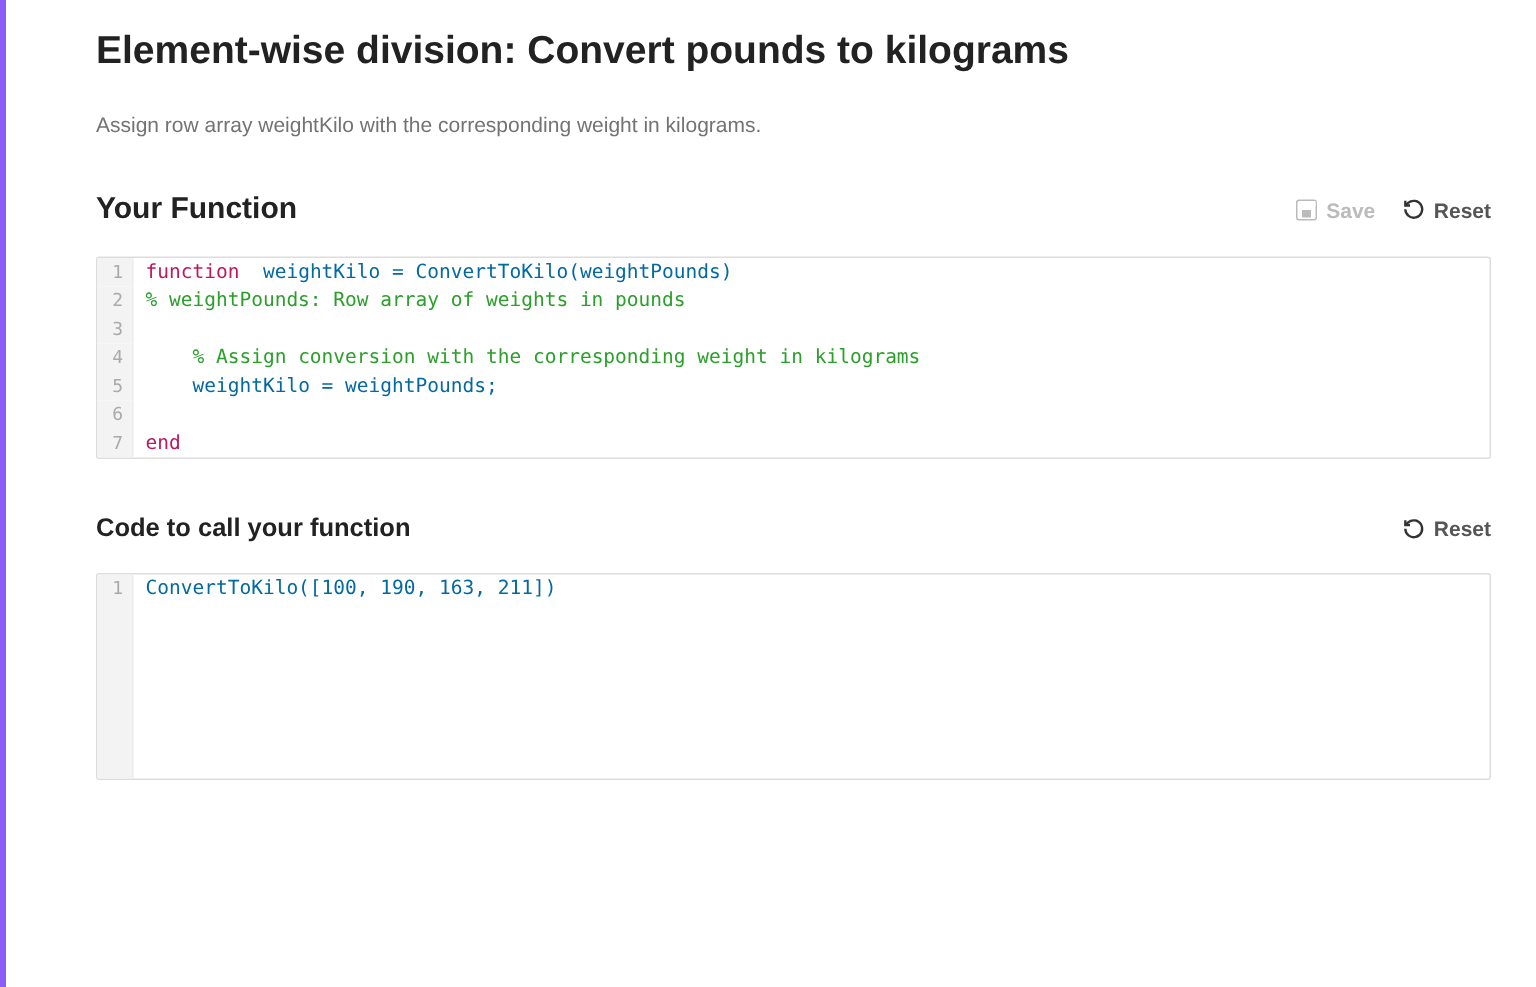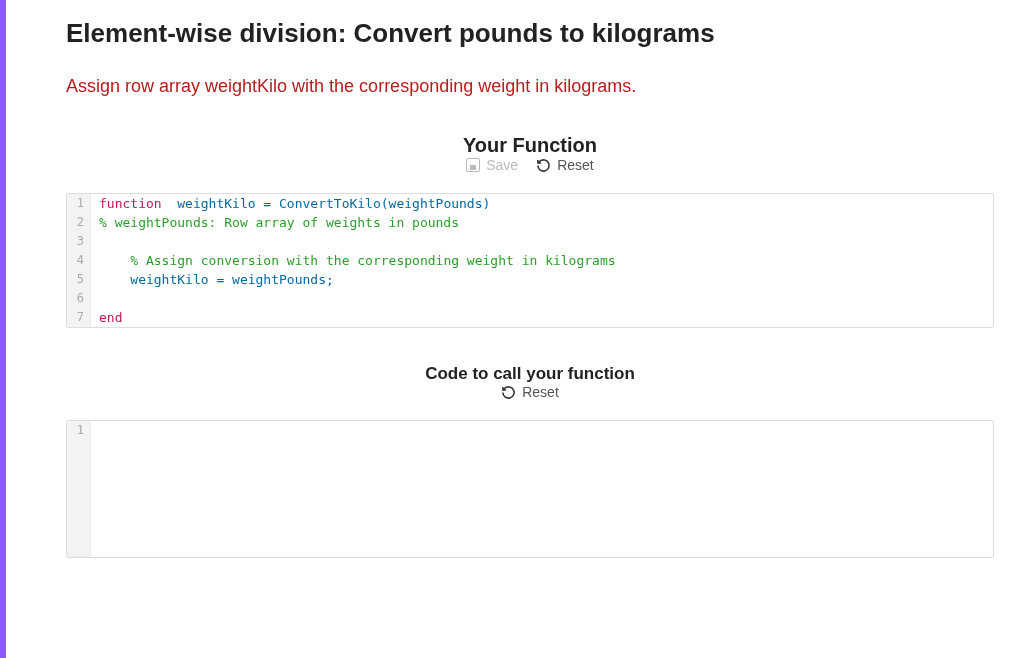--- a/index.html
+++ b/index.html
@@ -6,44 +6,43 @@
     body {
       font-family: Arial, Helvetica, sans-serif;
       background: #fff;
       color: #333;
       width: 1024px;
       height: 658px;
       overflow: hidden;
     }
     .container {
       padding: 18px 30px 0 60px;
-      border-left: 6px solid #8b5cf6;
+      border-left: 4px solid #8b5cf6;
       height: 100%;
     }
     h1.page-title {
       font-size: 26px;
       font-weight: 700;
       color: #222;
       margin-bottom: 24px;
     }
     .instruction {
-      font-size: 18px;
-      color: #b91c1c;
+      font-size: 14px;
+      color: #737373;
       margin-bottom: 34px;
       line-height: 1.5;
     }
     .instruction.secondary {
       margin-bottom: 40px;
     }
     .section-header {
       display: flex;
       align-items: center;
       justify-content: space-between;
       margin-bottom: 20px;
-      flex-direction: column;
     }
     h2.section-title {
       font-size: 20px;
       font-weight: 700;
       color: #222;
     }
     .toolbar {
       display: flex;
       align-items: center;
       gap: 18px;
@@ -51,20 +50,21 @@
     .tool-btn {
       display: inline-flex;
       align-items: center;
       gap: 6px;
       font-size: 14px;
       color: #555;
       cursor: pointer;
       background: none;
       border: none;
       font-family: inherit;
+      font-weight: bold;
     }
     .tool-btn.disabled {
       color: #bbb;
       cursor: default;
     }
     .tool-btn svg { display: block; }
     .doc-icon {
       display: inline-block;
       width: 14px;
       height: 12px;
@@ -224,20 +224,21 @@
           </svg>
         <span>Reset</span>
       </button>
     </div>
   </div>
 
   <div class="code-block large">
     <div class="body">
       <div class="code-line">
           <div class="gutter">1</div>
+          <div class="code-text"><span class="plain">ConvertToKilo([100, 190, 163, 211])</span></div>
         </div>
       <div class="filler">
           <div class="gutter-filler"></div>
         </div>
     </div>
   </div>
 
 </div>
 
 </body></html>

